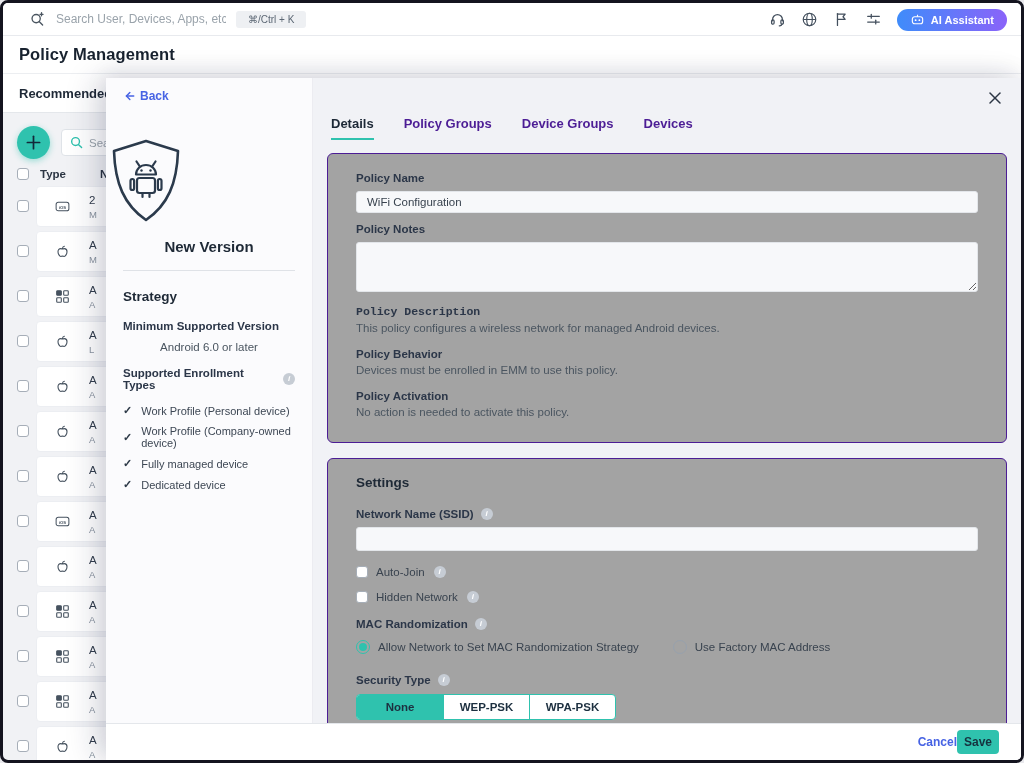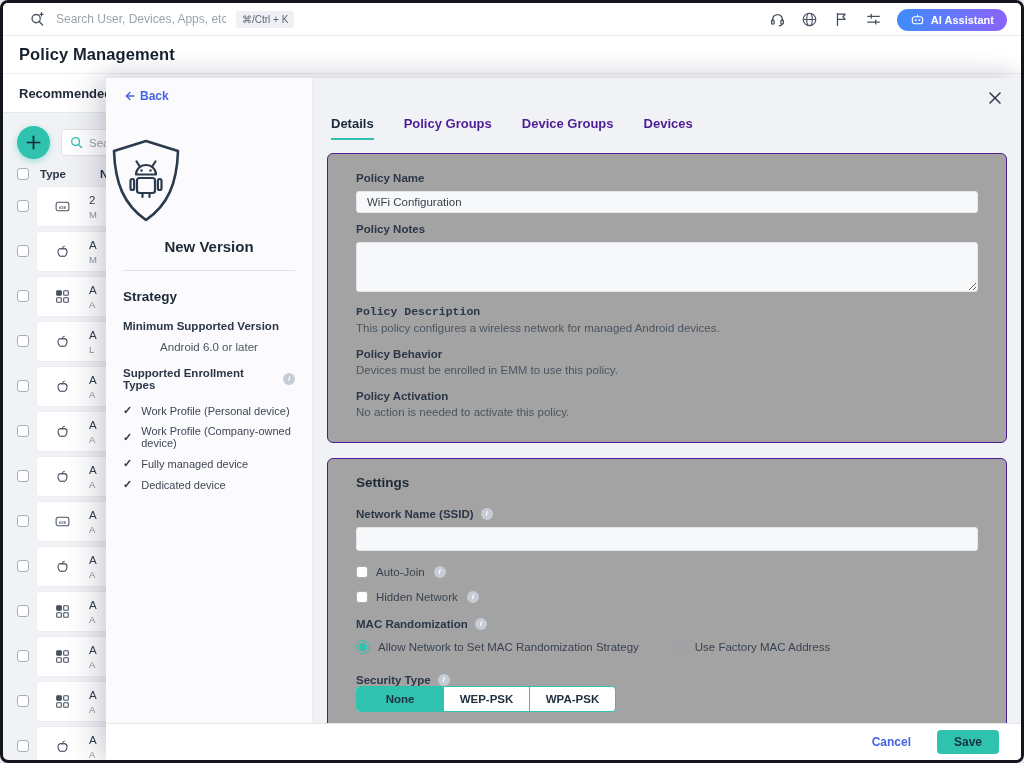--- a/index.html
+++ b/index.html
@@ -7,21 +7,21 @@
   body { font-family:"Liberation Sans", sans-serif; }
   .screen{
     position:relative; width:1024px; height:763px; overflow:hidden;
     background:#f1f2f5; border:3px solid #14141f; border-radius:8px;
   }
   
   .topbar{position:absolute;left:0;top:0;right:0;height:33px;background:#fff;border-bottom:1px solid #e8eaee;display:flex;align-items:center;}
   .search-wrap{display:flex;align-items:center;gap:10px;margin-left:26px;}
   .search-input{border:none;outline:none;font-size:12px;color:#3a4450;width:170px;background:transparent;}
   .search-input::placeholder{color:#9aa3ab;}
-  .kbd-badge{background:#eef0f3;border-radius:3px;font-size:10px;color:#5c6774;padding:3px 6px;}
+  .kbd-badge{background:#eef0f3;border-radius:3px;font-size:10px;color:#5c6774;padding:3px 12px;}
   .top-icons{position:absolute;right:14px;top:0;height:33px;display:flex;align-items:center;gap:15px;}
   .tico{width:17px;height:17px;color:#44505e;cursor:pointer;}
   .ai-pill{height:22px;border-radius:12px;background:linear-gradient(90deg,#3f8cfa,#8a63f9);display:flex;align-items:center;gap:6px;padding:0 13px;cursor:pointer;}
   .ai-pill span{color:#fff;font-size:11px;font-weight:bold;}
   
   .title-bar{position:absolute;left:0;top:33px;right:0;height:37px;background:#fff;display:flex;align-items:center;}
   .page-title{margin-left:16px;font-size:16.5px;font-weight:bold;color:#18222f;letter-spacing:.1px;}
   .tab-strip{position:absolute;left:0;top:70px;right:0;height:40px;background:#fff;border-top:1px solid #eceef1;border-bottom:1px solid #e4e7eb;display:flex;align-items:center;}
   .rec-tab{margin-left:16px;font-size:13px;font-weight:bold;color:#1e2836;white-space:nowrap;}
   
@@ -79,28 +79,28 @@
   .info{display:inline-block;width:12px;height:12px;border-radius:50%;background:#c6ccd4;color:#fff;font-size:8px;font-weight:bold;font-style:italic;line-height:12px;text-align:center;margin-left:7px;flex:none;}
   .mt18{margin-top:18px;}
   .chk-row{display:flex;align-items:center;gap:8px;margin-top:15px;}
   .chk-row .lbl{font-size:11.5px;color:#39434f;}
   .radio-row{display:flex;align-items:center;margin-top:10px;}
   .radio{width:14px;height:14px;border-radius:50%;border:1.5px solid #97a1ad;display:inline-block;flex:none;cursor:pointer;position:relative;}
   .radio.sel{border-color:#2fc2ae;}
   .radio.sel::after{content:'';position:absolute;inset:2px;border-radius:50%;background:#2fc2ae;}
   .radio-lbl{font-size:11.5px;color:#39434f;margin-left:8px;}
   .gap34{width:34px;flex:none;}
-  .seg{display:inline-flex;border:1px solid #2fc2ae;border-radius:4px;overflow:hidden;background:#fff;justify-content:flex-end;}
+  .seg{display:inline-flex;border:1px solid #2fc2ae;border-radius:4px;overflow:hidden;background:#fff;margin-top:8px;justify-content:flex-end;}
   .seg-item{width:86px;text-align:center;padding:6px 0;font-size:11.5px;font-weight:bold;color:#1d3040;border-left:1px solid #2fc2ae;cursor:pointer;}
   .seg-item:first-child{border-left:none;}
   .seg-item.sel{background:#2fc2ae;}
   
   .modal-footer{position:absolute;left:0;right:0;bottom:0;height:37px;background:#fff;border-top:1px solid #e4e7eb;display:flex;align-items:center;justify-content:flex-end;padding-right:22px;}
-  .cancel-link{font-size:12px;font-weight:bold;color:#4763e4;margin-right:26px;cursor:pointer;}
-  .save-btn{width:62px;height:24px;background:#2fc2ae;border:none;border-radius:4px;font-size:12px;font-weight:bold;color:#16323f;cursor:pointer;font-family:"Liberation Sans",sans-serif;}
+  .cancel-link{font-size:12px;font-weight:bold;color:#4763e4;cursor:pointer;}
+  .save-btn{width:42px;height:24px;background:#2fc2ae;border:none;border-radius:4px;font-size:12px;font-weight:bold;color:#16323f;cursor:pointer;font-family:"Liberation Sans",sans-serif;}
   svg{display:block;}
 </style>
 </head>
 <body>
 
 <div class="screen">
 
   <div class="topbar">
     <div class="search-wrap">
       <svg class="tico" viewBox="0 0 19 19" fill="none" stroke="#4a5560" stroke-width="1.5" stroke-linecap="round">

